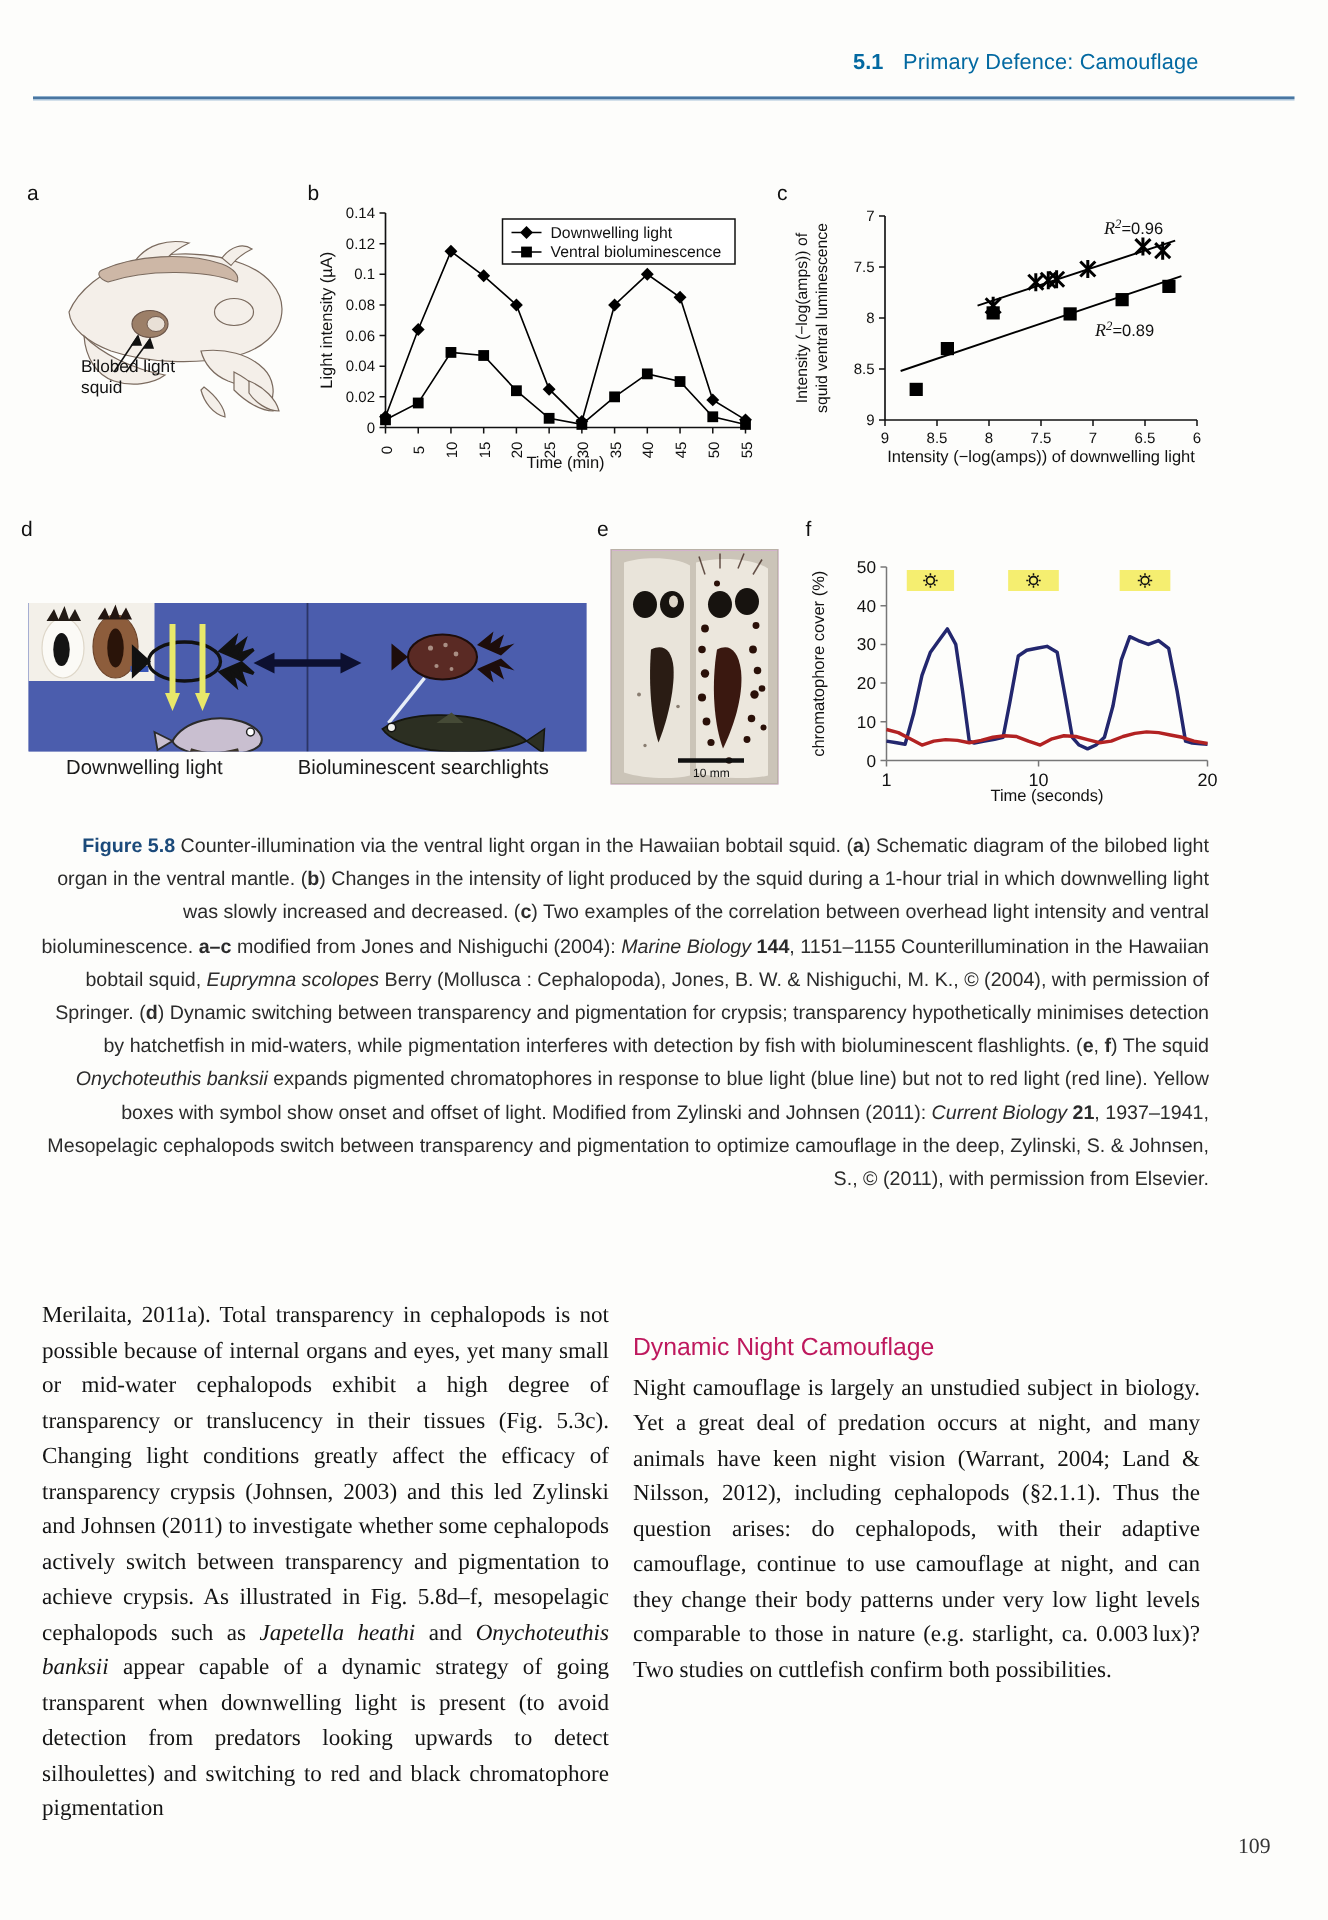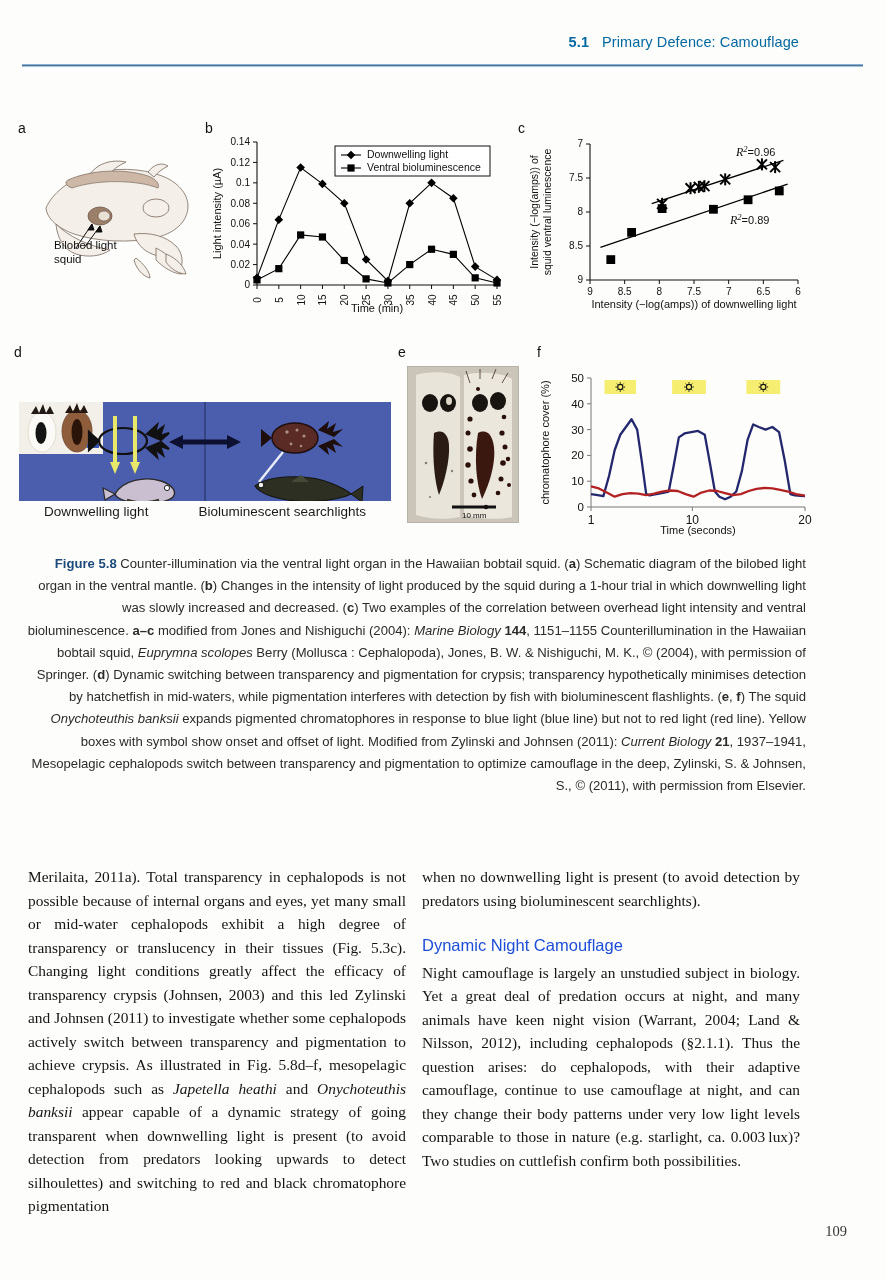--- a/index.html
+++ b/index.html
@@ -92,21 +92,21 @@
     position:absolute;top:0;width:378px;
     font-family:"Liberation Serif", serif;
     font-size:15.4px;line-height:23.5px;color:#141414;
   }
   .col.left{left:0;}
   .col.right{left:394px;}
   .col p{margin:0 0 0 0;text-align:justify;}
   .col i{font-style:italic;}
   .subhead{
     font-family:"Liberation Sans", sans-serif;
-    font-size:16.5px;color:#1d4ed8;margin:22px 0 3px 0;
+    font-size:16.5px;color:#be185d;margin:22px 0 3px 0;
   }
 
   .folio{
     position:absolute;right:38px;bottom:40px;
     font-family:"Liberation Serif", serif;font-size:14.5px;color:#333;
   }
 </style>
 </head>
 <body>
 
@@ -517,20 +517,19 @@
 
   <div class="caption">
     <span class="figlabel">Figure 5.8</span><span id="caption-body"><span>  Counter-illumination via the ventral light organ in the Hawaiian bobtail squid. (</span><b>a</b><span>) Schematic diagram of the bilobed light organ in the ventral mantle. (</span><b>b</b><span>) Changes in the intensity of light produced by the squid during a 1-hour trial in which downwelling light was slowly increased and decreased. (</span><b>c</b><span>) Two examples of the correlation between overhead light intensity and ventral bioluminescence. </span><b>a–c</b><span> modified from Jones and Nishiguchi (2004): </span><i>Marine Biology</i><span> </span><b>144</b><span>, 1151–1155 Counterillumination in the Hawaiian bobtail squid, </span><i>Euprymna scolopes</i><span> Berry (Mollusca : Cephalopoda), Jones, B. W. &amp; Nishiguchi, M. K., © (2004), with permission of Springer. (</span><b>d</b><span>) Dynamic switching between transparency and pigmentation for crypsis; transparency hypothetically minimises detection by hatchetfish in mid-waters, while pigmentation interferes with detection by fish with bioluminescent flashlights. (</span><b>e</b><span>, </span><b>f</b><span>) The squid </span><i>Onychoteuthis banksii</i><span> expands pigmented chromatophores in response to blue light (blue line) but not to red light (red line). Yellow boxes with symbol show onset and offset of light. Modified from Zylinski and Johnsen (2011): </span><i>Current Biology</i><span> </span><b>21</b><span>, 1937–1941, Mesopelagic cephalopods switch between transparency and pigmentation to optimize camouflage in the deep, Zylinski, S. &amp; Johnsen, S., © (2011), with permission from Elsevier.</span></span>
   </div>
 
   <div class="cols">
     <div class="col left">
       <p id="left-col-text"><span>Merilaita, 2011a). Total transparency in cephalopods is not possible because of internal organs and eyes, yet many small or mid-water cephalopods exhibit a high degree of transparency or translucency in their tissues (Fig. 5.3c). Changing light conditions greatly affect the efficacy of transparency crypsis (Johnsen, 2003) and this led Zylinski and Johnsen (2011) to investigate whether some cephalopods actively switch between transparency and pigmentation to achieve crypsis. As illustrated in Fig. 5.8d–f, mesopelagic cephalopods such as </span><i>Japetella heathi</i><span> and </span><i>Onychoteuthis banksii</i><span> appear capable of a dynamic strategy of going transparent when downwelling light is present (to avoid detection from predators looking upwards to detect silhoulettes) and switching to red and black chromatophore pigmentation</span></p>
     </div>
     <div class="col right">
-      <p>when no downwelling light is present (to avoid detection by predators using bioluminescent searchlights).</p>
       <div class="subhead">Dynamic Night Camouflage</div>
       <p>Night camouflage is largely an unstudied subject in biology. Yet a great deal of predation occurs at night, and many animals have keen night vision (Warrant, 2004; Land &amp; Nilsson, 2012), including cephalopods (§2.1.1). Thus the question arises: do cephalopods, with their adaptive camouflage, continue to use camouflage at night, and can they change their body patterns under very low light levels comparable to those in nature (e.g. starlight, ca. 0.003 lux)? Two studies on cuttlefish confirm both possibilities.</p>
     </div>
   </div>
 
   <div class="folio">109</div>
 </div>
 
 </body></html>

